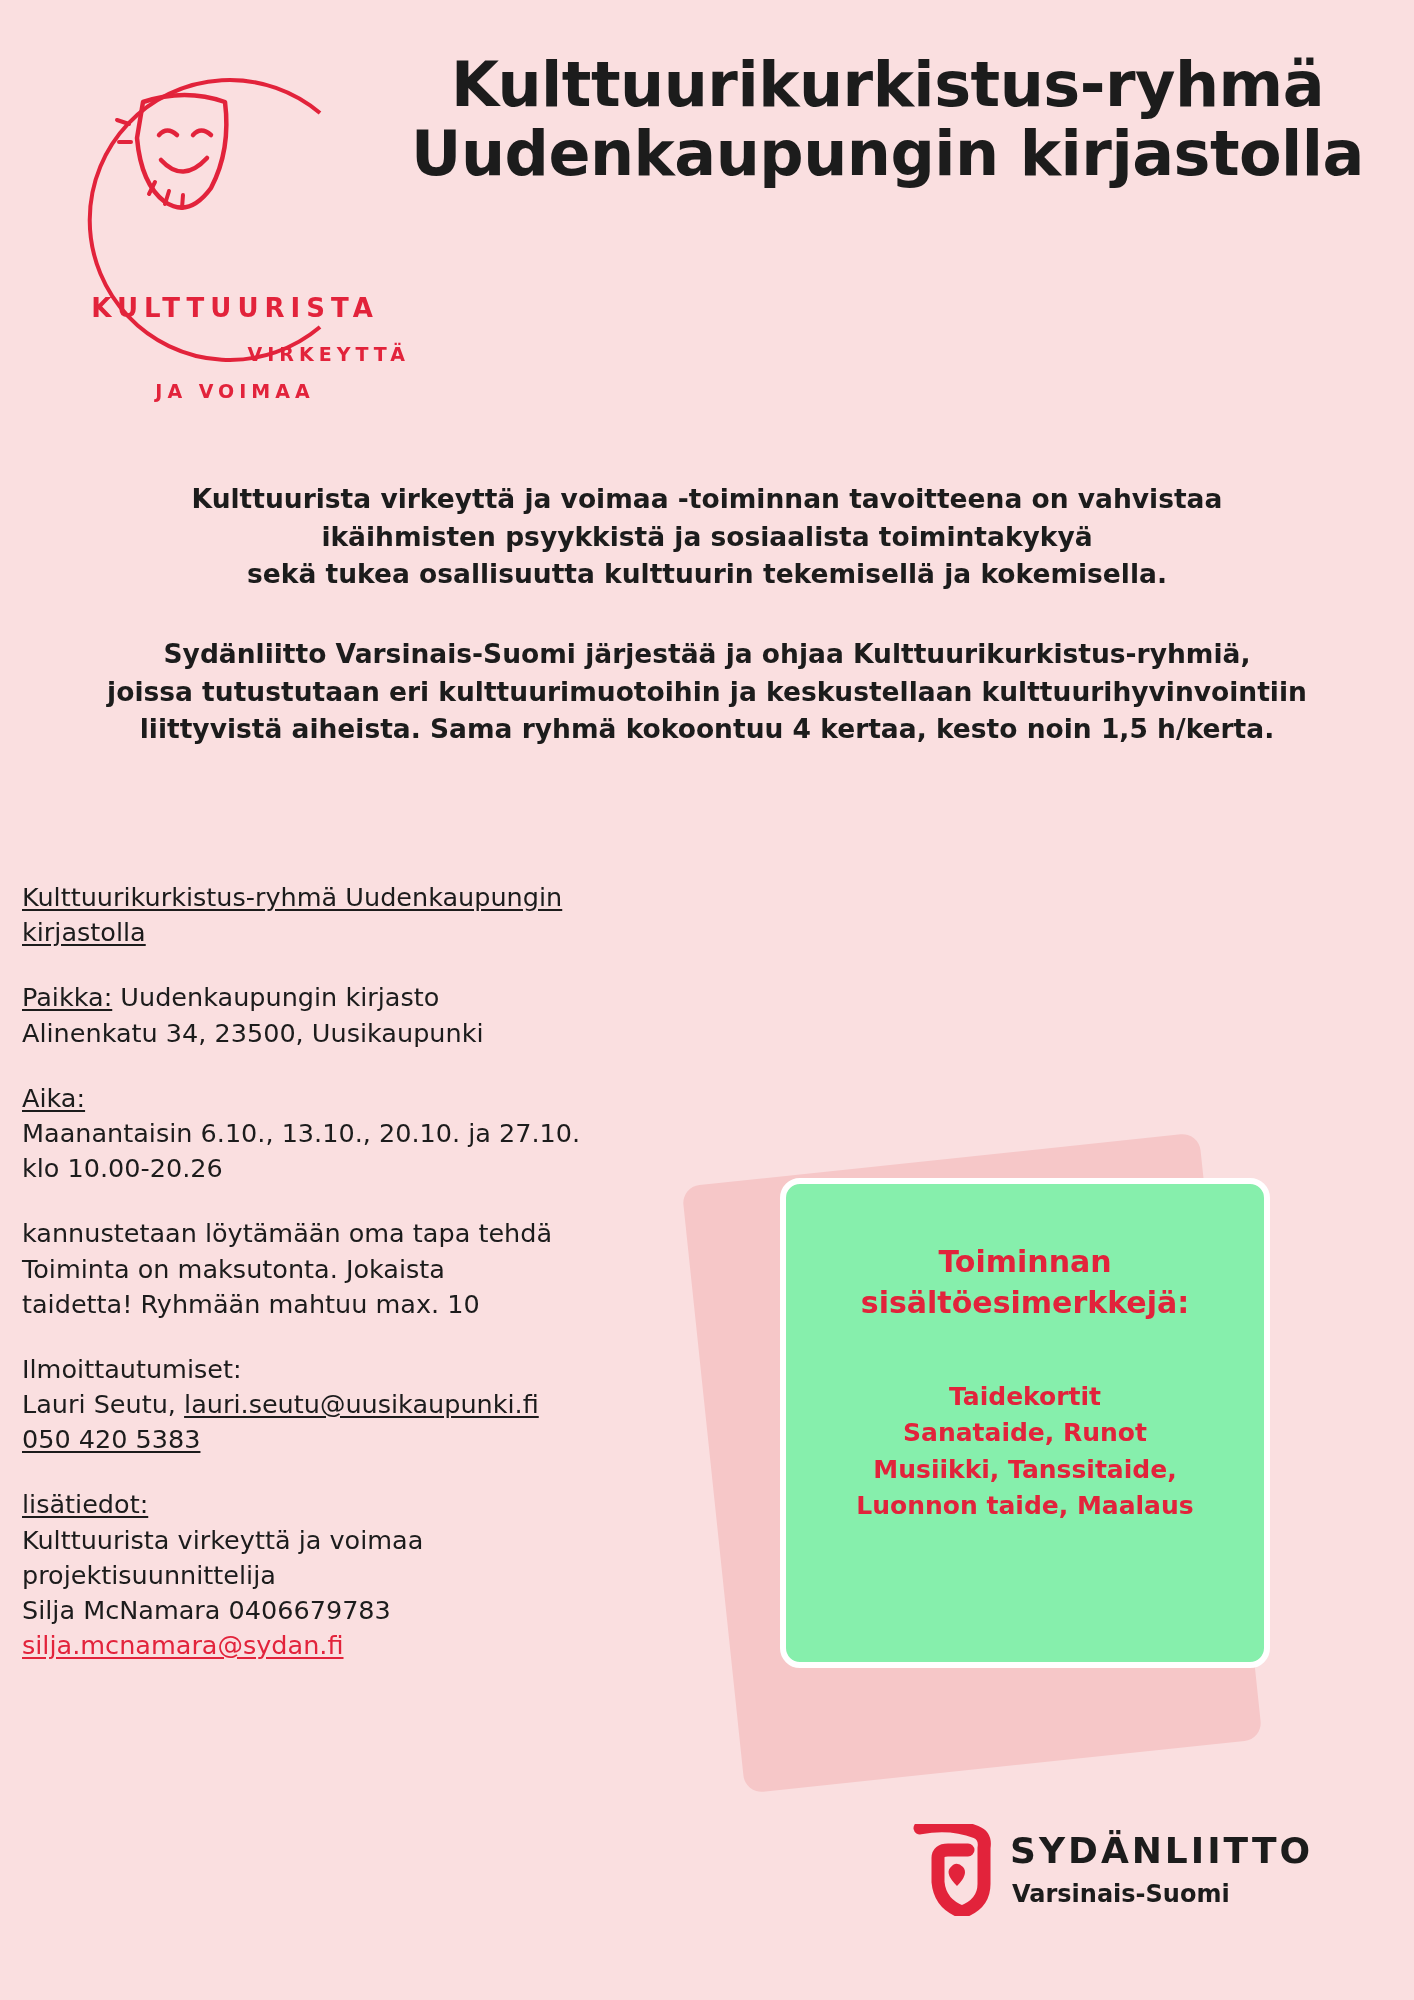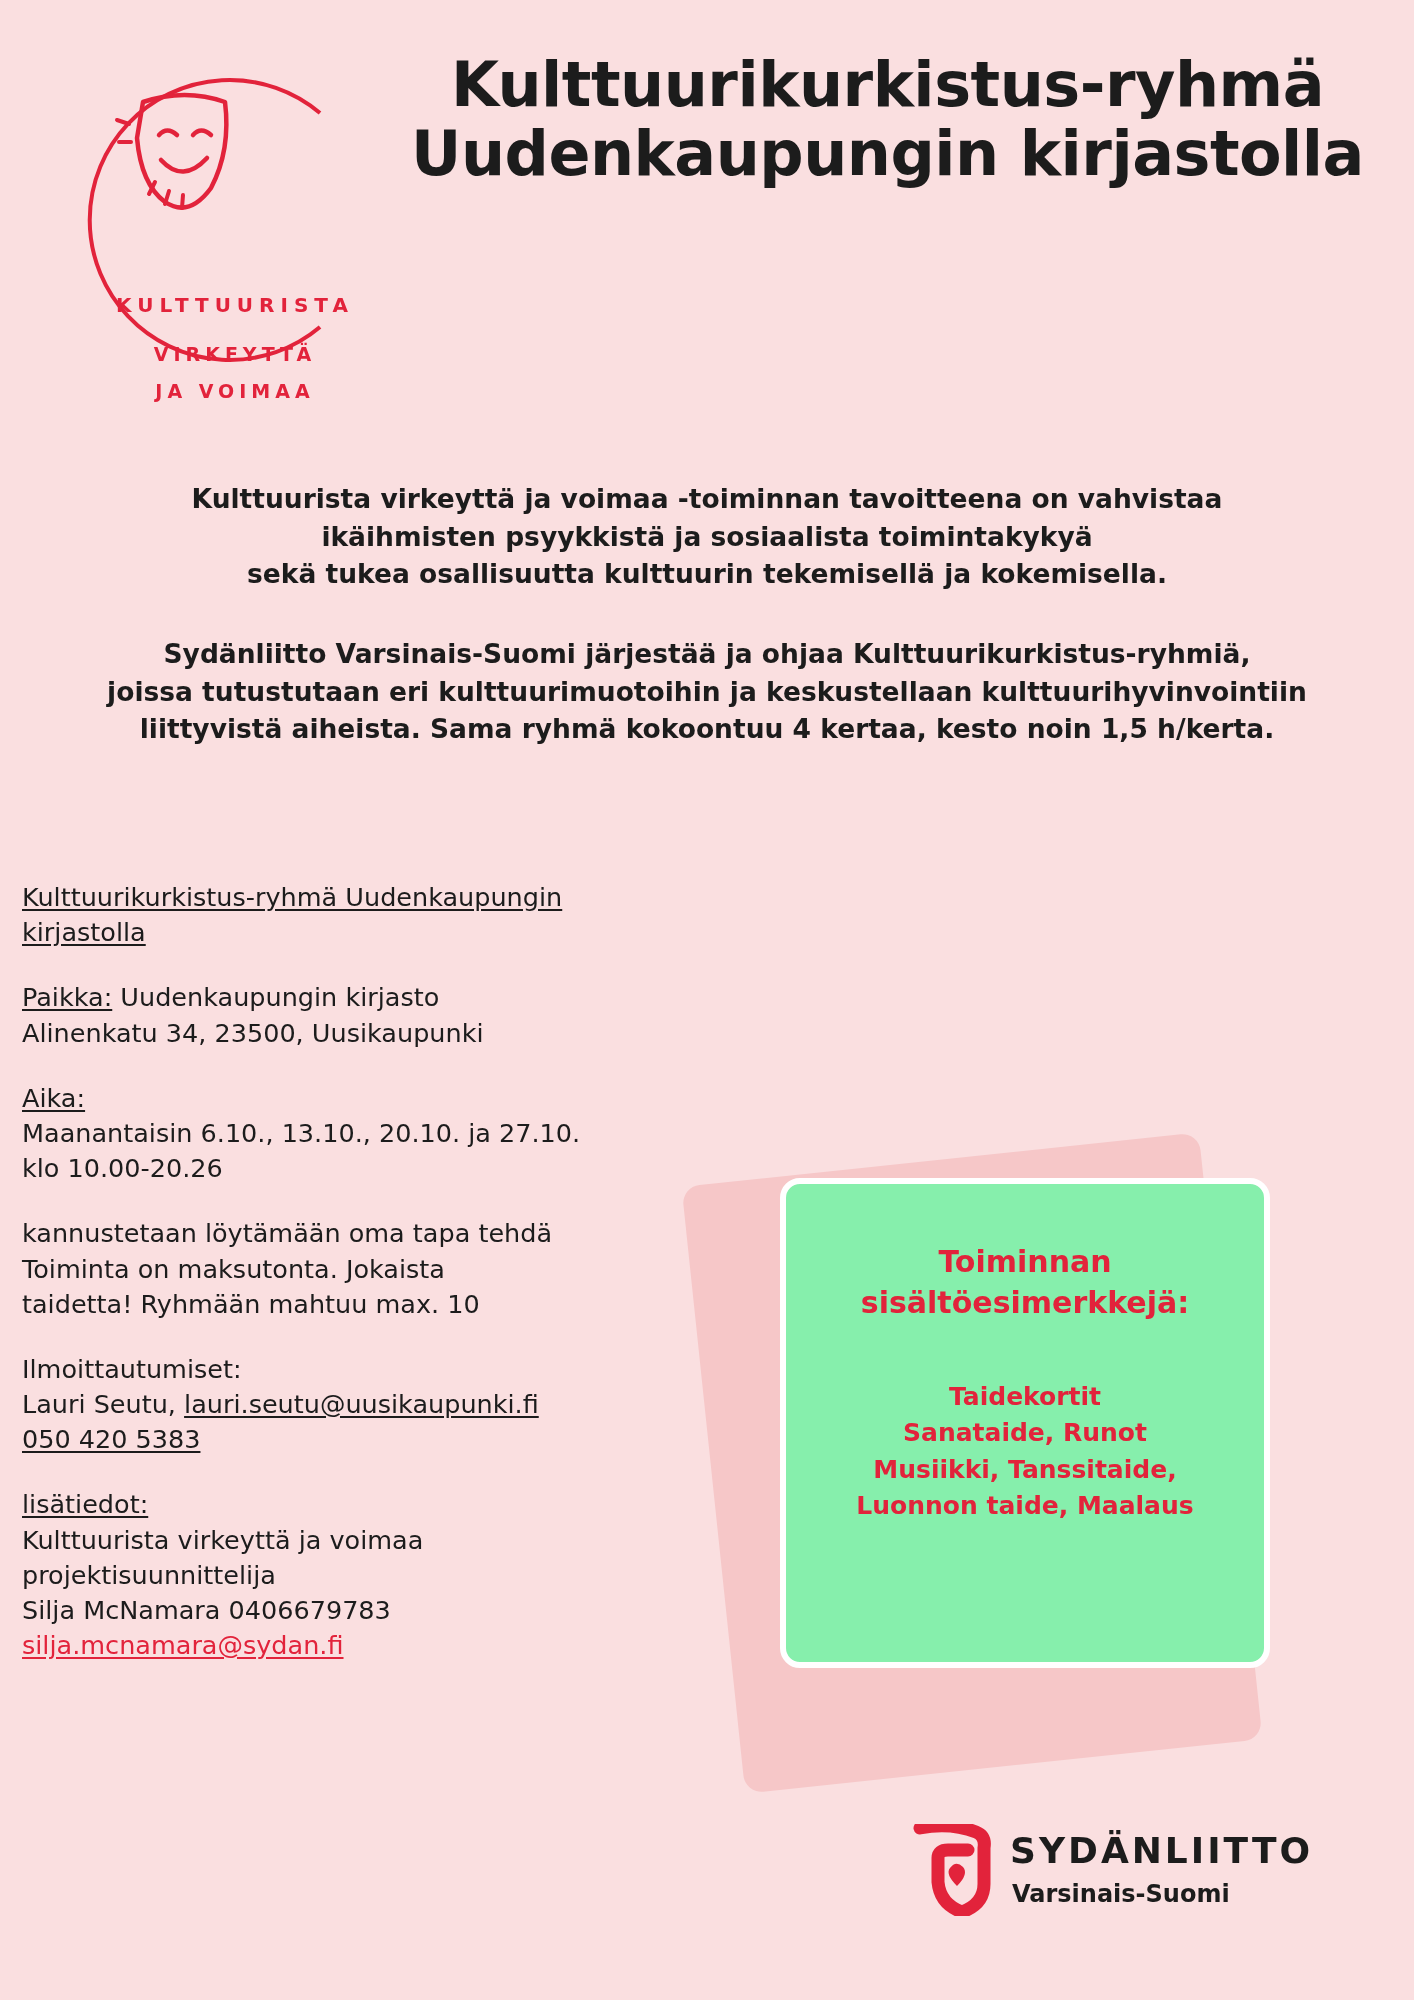--- a/index.html
+++ b/index.html
@@ -45,30 +45,30 @@
     height: 310px;
   }
   .logo-wordmark {
     position: absolute;
     left: 0;
     top: 238px;
     width: 350px;
     text-align: center;
     color: #e2233b;
     font-weight: bold;
-    font-size: 20px;
+    font-size: 26px;
     letter-spacing: 6px;
     font-family: "DejaVu Sans", sans-serif;
   }
   .logo-sub1 {
     position: absolute;
     left: 0;
     top: 288px;
     width: 350px;
-    text-align: center;
+    text-align: right;
     color: #e2233b;
     font-weight: bold;
     font-size: 19px;
     letter-spacing: 5px;
   }
   .logo-sub2 {
     position: absolute;
     left: 0;
     top: 325px;
     width: 350px;

